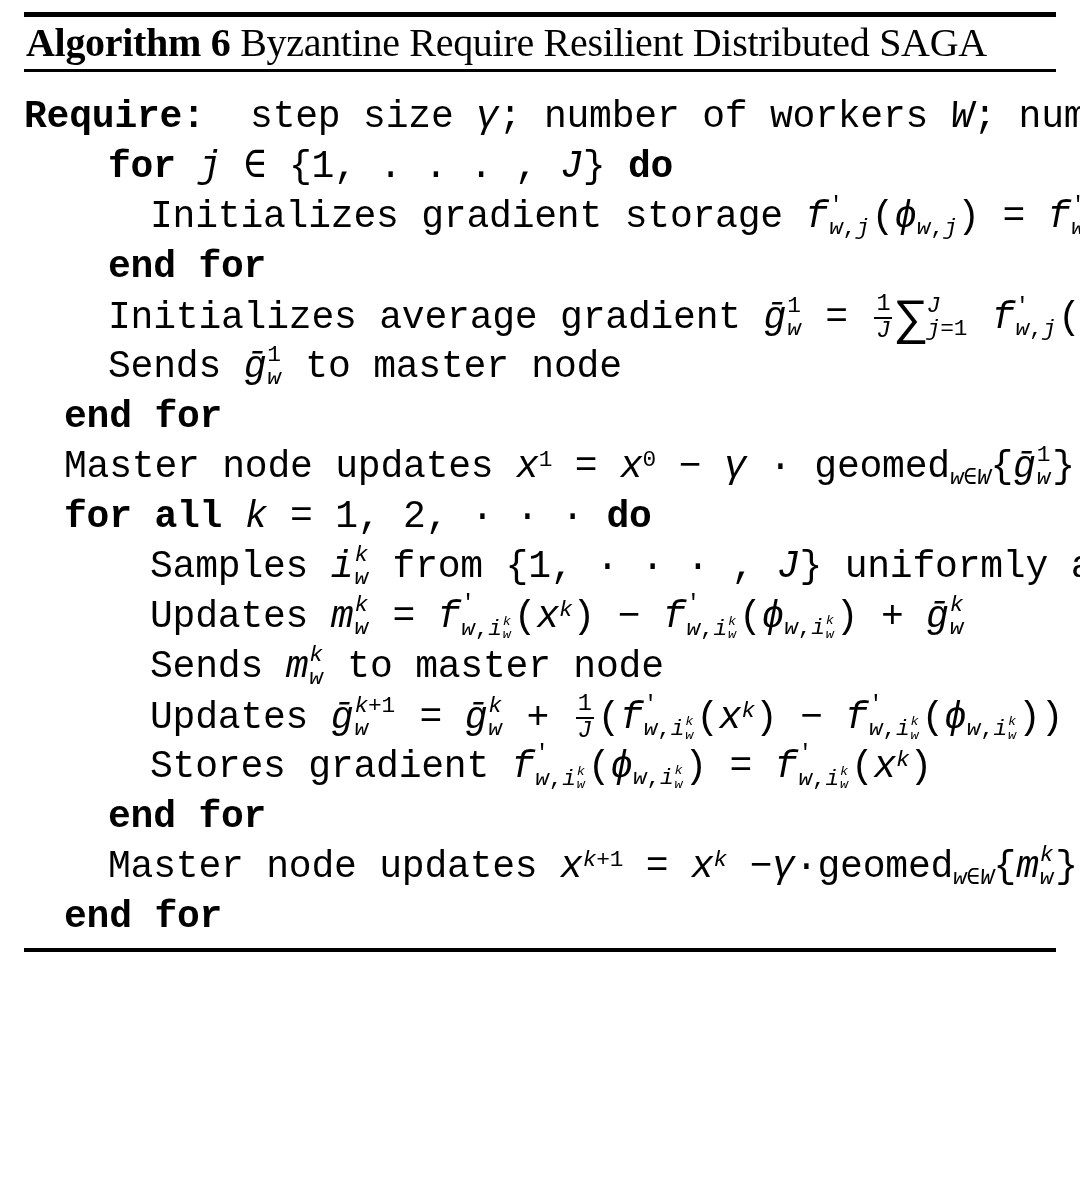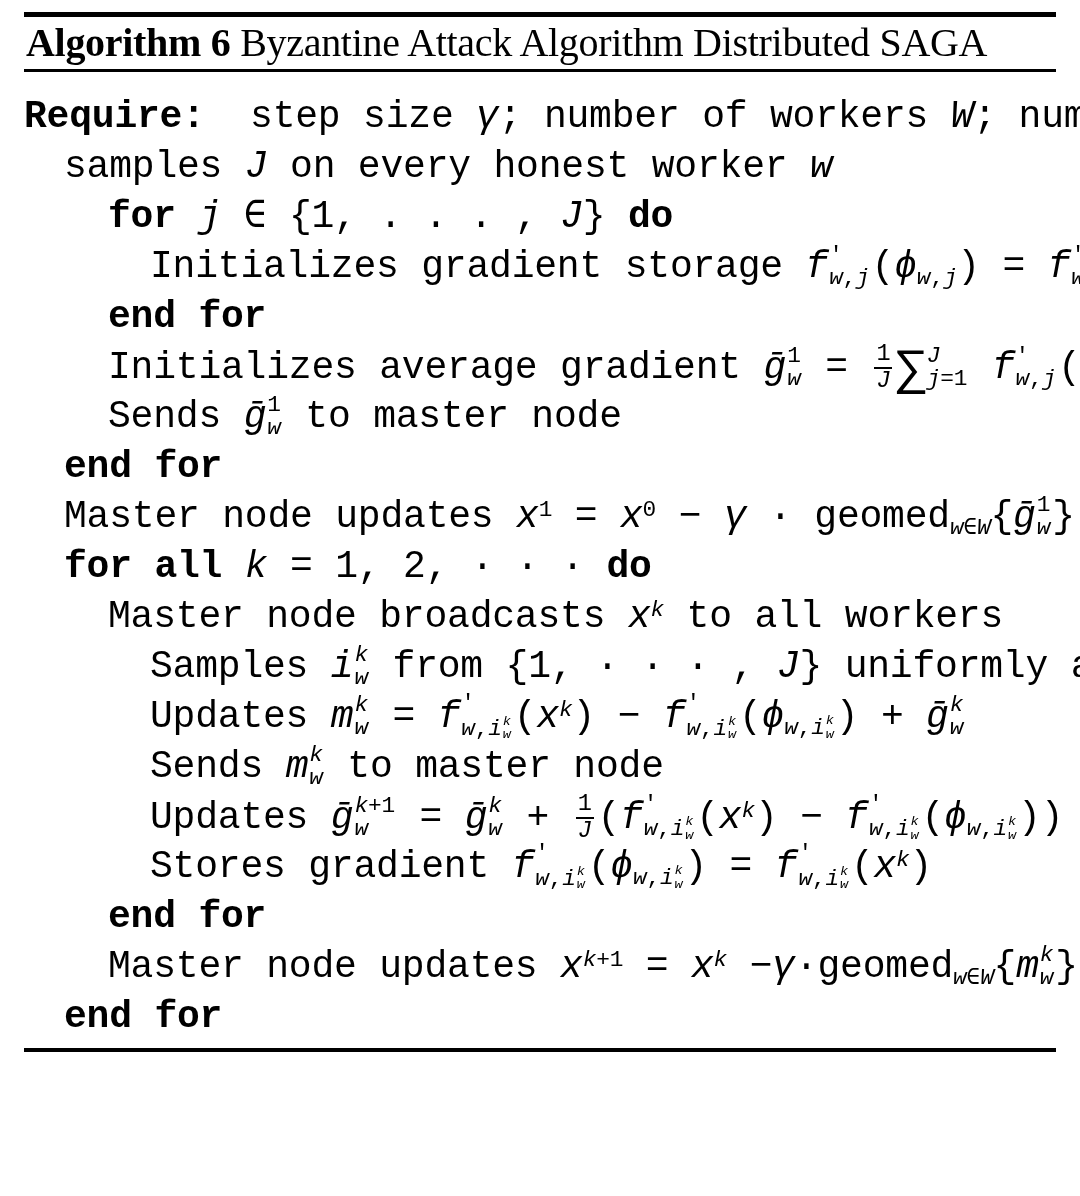--- a/index.html
+++ b/index.html
@@ -43,25 +43,24 @@
   }
   .frac .num{border-bottom:2px solid #000;padding:0 2px;}
   
   .bigop{font-size:1.30em;line-height:0;vertical-align:-.10em;}
 </style>
 </head>
 <body>
 
 <div class="page">
   <div class="rule rule-thick"></div>
-  <div class="title"><b>Algorithm 6</b><span> Byzantine Attack Algorithm Distributed SAGA</span></div>
+  <div class="title"><b>Algorithm 6</b><span> Byzantine Require Resilient Distributed SAGA</span></div>
   <div class="rule rule-mid"></div>
   <div class="algo">
       <div class="line i0"><b>Require:</b>&nbsp; step size <i>γ</i>; number of workers <i>W</i>; number of data</div>
-      <div class="line i1">samples <i>J</i> on every honest worker <i>w</i></div>
       <div class="line i2"><b>for</b> <i>j</i> ∈ {1, . . . , <i>J</i>} <b>do</b></div>
       <div class="line i3">Initializes gradient storage <i>f</i><span class="ss">
           <span class="t">′</span>
           <span class="b"><i>w</i>,<i>j</i></span>
         </span>(<i>ϕ</i><span class="sb"><i>w</i>,<i>j</i></span>) = <i>f</i><span class="ss">
           <span class="t">′</span>
           <span class="b"><i>w</i>,<i>j</i></span>
         </span>(<i>x</i><span class="sp">0</span>)</div>
       <div class="line i2"><b>end for</b></div>
       <div class="line i2">Initializes average gradient <i>ḡ</i><span class="ss">
@@ -80,21 +79,20 @@
       <div class="line i2">Sends <i>ḡ</i><span class="ss">
           <span class="t">1</span>
           <span class="b"><i>w</i></span>
         </span> to master node</div>
       <div class="line i1"><b>end for</b></div>
       <div class="line i1">Master node updates <i>x</i><span class="sp">1</span> = <i>x</i><span class="sp">0</span> − <i>γ</i> · geomed<span class="sb"><i>w</i>∈<i>W</i></span>{<i>ḡ</i><span class="ss">
           <span class="t">1</span>
           <span class="b"><i>w</i></span>
         </span>}</div>
       <div class="line i1"><b>for all</b> <i>k</i> = 1, 2, · · ·  <b>do</b></div>
-      <div class="line i2">Master node broadcasts <i>x</i><span class="sp"><i>k</i></span> to all workers</div>
       <div class="line i3">Samples <i>i</i><span class="ss">
           <span class="t"><i>k</i></span>
           <span class="b"><i>w</i></span>
         </span> from {1, · · · , <i>J</i>} uniformly at random</div>
       <div class="line i3">Updates <i>m</i><span class="ss">
           <span class="t"><i>k</i></span>
           <span class="b"><i>w</i></span>
         </span> = <i>f</i><span class="ss">
           <span class="t">′</span>
           <span class="b"><i>w</i>,<i>i</i><span class="ss">

